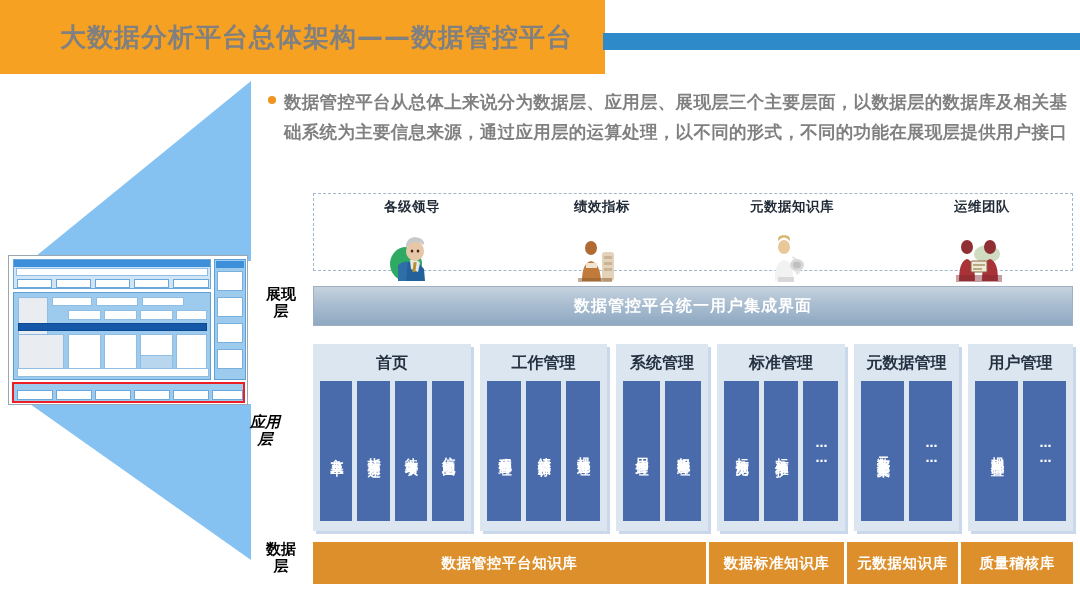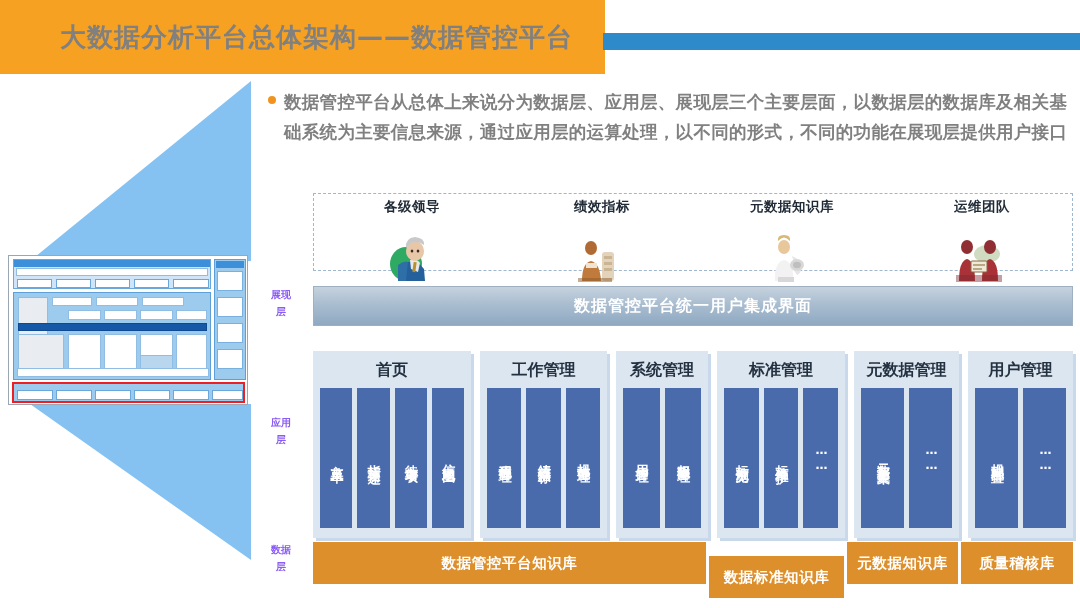--- a/index.html
+++ b/index.html
@@ -96,25 +96,25 @@
   }
   .para{
     position:absolute;left:284px;top:87px;width:790px;
     font-size:17.5px;line-height:30px;color:#808080;font-weight:bold;
     letter-spacing:.3px;
   }
 
   
   .layer-lab{
     position:absolute;width:34px;
-    font-size:10px;font-weight:bold;color:#8b5cf6;line-height:17px;
+    font-size:15px;font-weight:bold;color:#000000;line-height:17px;
     text-align:center;
   }
   .lab-show{left:264px;top:286px;}
-  .lab-app{left:264px;top:414px;}
+  .lab-app{left:248px;top:414px;font-style:italic;}
   .lab-data{left:264px;top:541px;}
 
   
   .users-box{
     position:absolute;left:313px;top:193px;width:760px;height:78px;
     border:1px dashed #9fb6cf;box-sizing:border-box;background:#ffffff;
   }
   .user{
     position:absolute;top:4px;width:180px;height:70px;
     display:flex;flex-direction:column;align-items:center;
@@ -128,21 +128,21 @@
   
   .unified{
     position:absolute;left:313px;top:286px;width:760px;height:40px;
     background:linear-gradient(180deg,#c6d2de 0%,#a9bdd0 45%,#8fa9c2 100%);
     border:1px solid #9fb0c2;box-sizing:border-box;
     display:flex;align-items:center;justify-content:center;
     font-size:16px;font-weight:bold;color:#ffffff;letter-spacing:1px;
   }
 
   
-  .app-row{position:absolute;left:313px;top:344px;width:760px;height:235px;margin-top:7px;}
+  .app-row{position:absolute;left:313px;top:344px;width:760px;height:235px;}
   .app-col{
     position:absolute;top:0;height:187px;
     background:#dce6f1;box-sizing:border-box;
     box-shadow:3px 3px 0 0 #c9d8ea;
   }
   .app-col-title{
     position:absolute;left:0;top:5px;width:100%;height:28px;
     display:flex;align-items:center;justify-content:center;
     font-size:16px;font-weight:bold;color:#243140;white-space:nowrap;
   }
@@ -363,18 +363,18 @@
       <div class="app-col-title">用户管理</div>
       <div class="app-tiles">
         <div class="tile">规则配置</div>
         <div class="tile dots">……</div>
       </div>
     </div>
   </div>
 
   <div class="data-row">
     <div class="data-blk" style="left:0px;width:393px;">数据管控平台知识库</div>
-    <div class="data-blk" style="left:396px;width:135px;margin-top:14px;">数据标准知识库</div>
+    <div class="data-blk" style="left:396px;width:135px;">数据标准知识库</div>
     <div class="data-blk" style="left:534px;width:111px;">元数据知识库</div>
     <div class="data-blk" style="left:648px;width:112px;">质量稽核库</div>
   </div>
 
 </div>
 
 </body></html>

